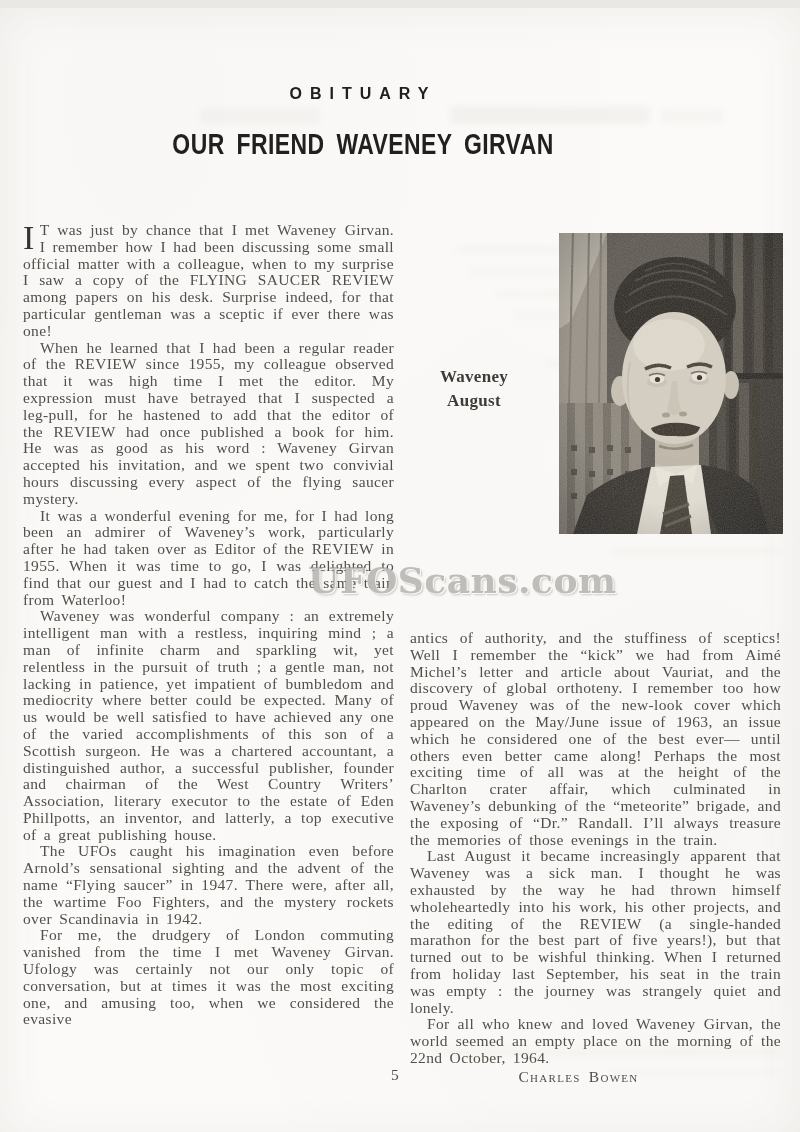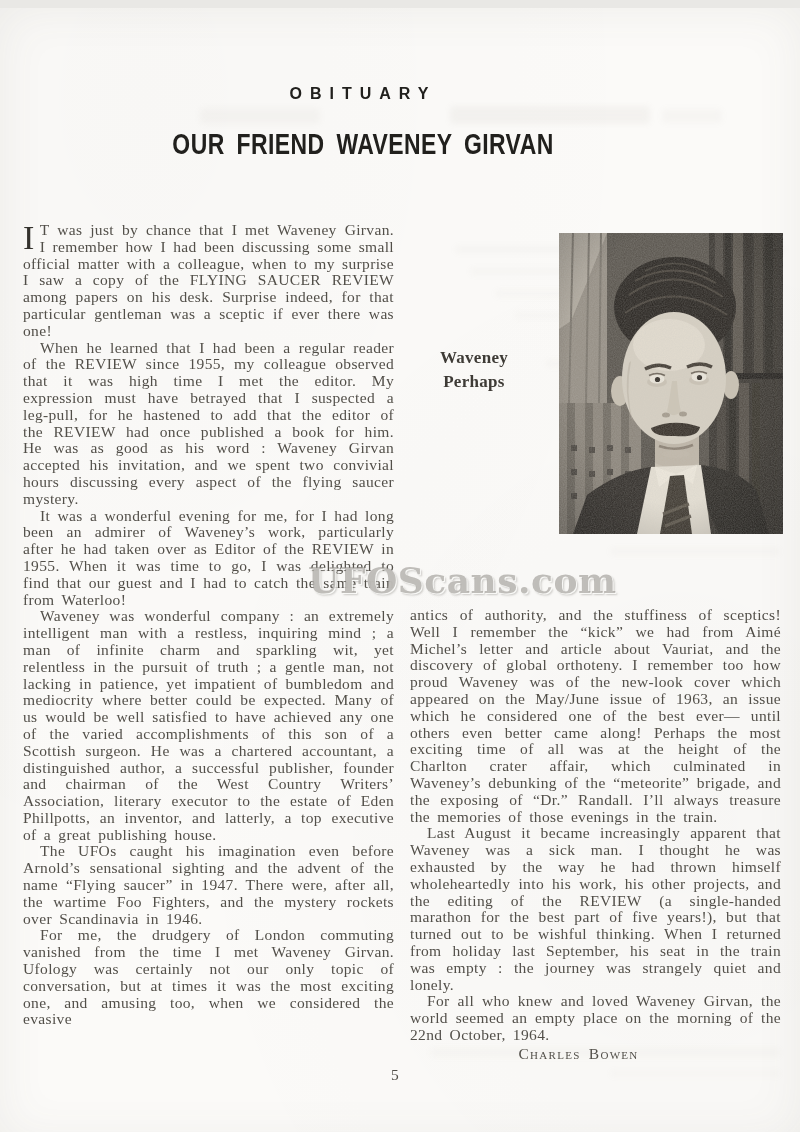--- a/index.html
+++ b/index.html
@@ -41,40 +41,40 @@
     transform:translateX(-50%) scale(0.85,1.1);transform-origin:center top;
     font-family:"Liberation Sans", sans-serif;font-weight:700;
     font-size:27px;letter-spacing:0.5px;word-spacing:6px;
     color:var(--heading-ink);white-space:nowrap;
   }
   
   .col{position:absolute;width:371px;text-align:justify;
        font-size:15.5px;line-height:16.8px;
        letter-spacing:0.35px;word-spacing:3px;}
   .col-left{left:23px;top:214px;}
-  .col-right{left:410px;top:599px;}
+  .col-right{left:410px;top:622px;}
   .col p{margin:0;text-indent:17px;}
   .col p.lead{text-indent:0;}
   .col-right .para-list p:first-child{text-indent:0;}
   .dropcap{
     float:left;font-size:34px;line-height:27px;
     padding:2px 5px 0 0;color:#35332e;font-weight:400;
   }
   .signature{
     text-align:center;padding-right:34px;margin-top:2px;
     font-variant:small-caps;letter-spacing:1.3px;font-size:15.5px;
     color:var(--ink);
   }
   
   .photo{
     position:absolute;left:559px;top:225px;width:224px;height:301px;
     line-height:0;
   }
   .caption{
-    position:absolute;left:420px;top:338px;width:108px;
+    position:absolute;left:420px;top:357px;width:108px;
     text-align:center;font-weight:700;font-size:17px;line-height:24px;
     color:var(--caption-ink);letter-spacing:0.3px;
   }
   .caption span{display:block;}
   
   .watermark{
     position:absolute;left:308px;top:551px;
     font-family:"DejaVu Serif", serif;font-weight:700;font-size:36px;
     color:rgba(143,140,134,0.55);
     text-shadow:1px 1px 0 rgba(253,253,251,0.9), 2px 2px 2px rgba(120,118,112,0.35);
@@ -108,21 +108,21 @@
 
   <div class="kicker">OBITUARY</div>
   <div class="title">OUR FRIEND WAVENEY GIRVAN</div>
 
   <div class="col col-left">
     <p class="lead"><span class="dropcap">I</span><span>T was just by chance that I met Waveney Girvan. I remember how I had been discussing some small official matter with a colleague, when to my surprise I saw a copy of the FLYING SAUCER REVIEW among papers on his desk.  Surprise indeed, for that particular gentleman was a sceptic if ever there was one!</span></p>
     <div class="para-list">
         <p>When he learned that I had been a regular reader of the REVIEW since 1955, my colleague observed that it was high time I met the editor. My expression must have betrayed that I suspected a leg-pull, for he hastened to add that the editor of the REVIEW had once published a book for him.  He was as good as his word : Waveney Girvan accepted his invitation, and we spent two convivial hours discussing every aspect of the flying saucer mystery.</p>
         <p>It was a wonderful evening for me, for I had long been an admirer of Waveney’s work, particularly after he had taken over as Editor of the REVIEW in 1955.  When it was time to go, I was delighted to find that our guest and I had to catch the same train from Waterloo!</p>
         <p>Waveney was wonderful company : an extremely intelligent man with a restless, inquiring mind ; a man of infinite charm and sparkling wit, yet relentless in the pursuit of truth ; a gentle man, not lacking in patience, yet impatient of bumbledom and mediocrity where better could be expected. Many of us would be well satisfied to have achieved any one of the varied accomplishments of this son of a Scottish surgeon.  He was a chartered accountant, a distinguished author, a successful publisher, founder and chairman of the West Country Writers’ Association, literary executor to the estate of Eden Phillpotts, an inventor, and latterly, a top executive of a great publishing house.</p>
-        <p>The UFOs caught his imagination even before Arnold’s sensational sighting and the advent of the name “Flying saucer” in 1947.  There were, after all, the wartime Foo Fighters, and the mystery rockets over Scandinavia in 1946.</p>
+        <p>The UFOs caught his imagination even before Arnold’s sensational sighting and the advent of the name “Flying saucer” in 1947.  There were, after all, the wartime Foo Fighters, and the mystery rockets over Scandinavia in 1942.</p>
         <p>For me, the drudgery of London commuting vanished from the time I met Waveney Girvan. Ufology was certainly not our only topic of conversation, but at times it was the most exciting one, and amusing too, when we considered the evasive</p>
       </div>
   </div>
 
   <div class="photo">
     <svg width="224" height="301" viewBox="0 0 224 301" xmlns="http://www.w3.org/2000/svg">
       <defs>
         <radialGradient id="vig" cx="50%" cy="45%" r="75%">
           <stop offset="60%" stop-color="#000" stop-opacity="0"></stop>
           <stop offset="100%" stop-color="#000" stop-opacity="0.28"></stop>
@@ -215,21 +215,21 @@
       <polygon points="111,243 125,242 133,301 101,301" fill="#3c362e"></polygon>
       <path d="M104 281 L130 271 M106 293 L132 283" stroke="#5c554a" stroke-width="3" fill="none"></path>
 
       <rect width="224" height="301" fill="url(#vig)"></rect>
       <rect width="224" height="301" filter="url(#grain)"></rect>
     </svg>
   </div>
 
   <div class="caption">
     <span>Waveney</span>
-    <span>Perhaps</span>
+    <span>August</span>
   </div>
 
   <div class="col col-right">
     <div class="para-list">
         <p>antics of authority, and the stuffiness of sceptics! Well I remember the “kick” we had from Aimé Michel’s letter and article about Vauriat, and the discovery of global orthoteny.  I remember too how proud Waveney was of the new-look cover which appeared on the May/June issue of 1963, an issue which he considered one of the best ever— until others even better came along!  Perhaps the most exciting time of all was at the height of the Charlton crater affair, which culminated in Waveney’s debunking of the “meteorite” brigade, and the exposing of “Dr.” Randall.  I’ll always treasure the memories of those evenings in the train.</p>
         <p>Last August it became increasingly apparent that Waveney was a sick man.  I thought he was exhausted by the way he had thrown himself wholeheartedly into his work, his other projects, and the editing of the REVIEW (a single-handed marathon for the best part of five years!), but that turned out to be wishful thinking.  When I returned from holiday last September, his seat in the train was empty : the journey was strangely quiet and lonely.</p>
         <p>For all who knew and loved Waveney Girvan, the world seemed an empty place on the morning of the 22nd October, 1964.</p>
       </div>
     <div class="signature">Charles Bowen</div>
   </div>

